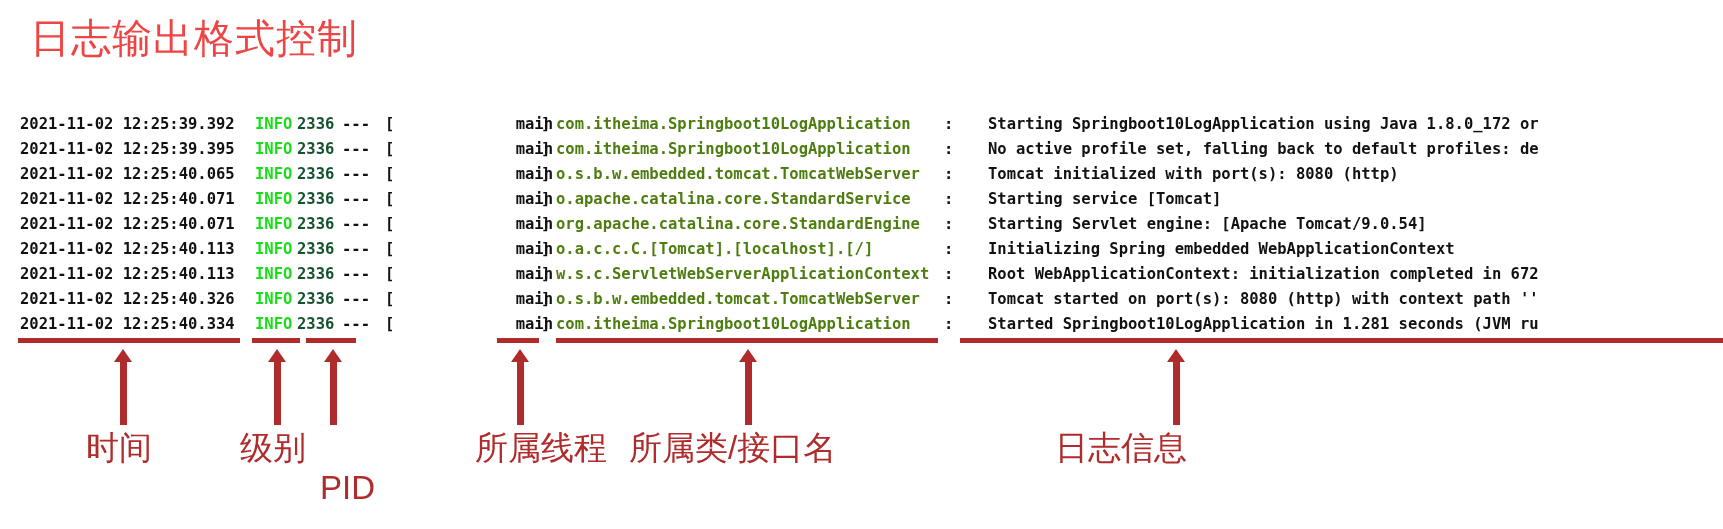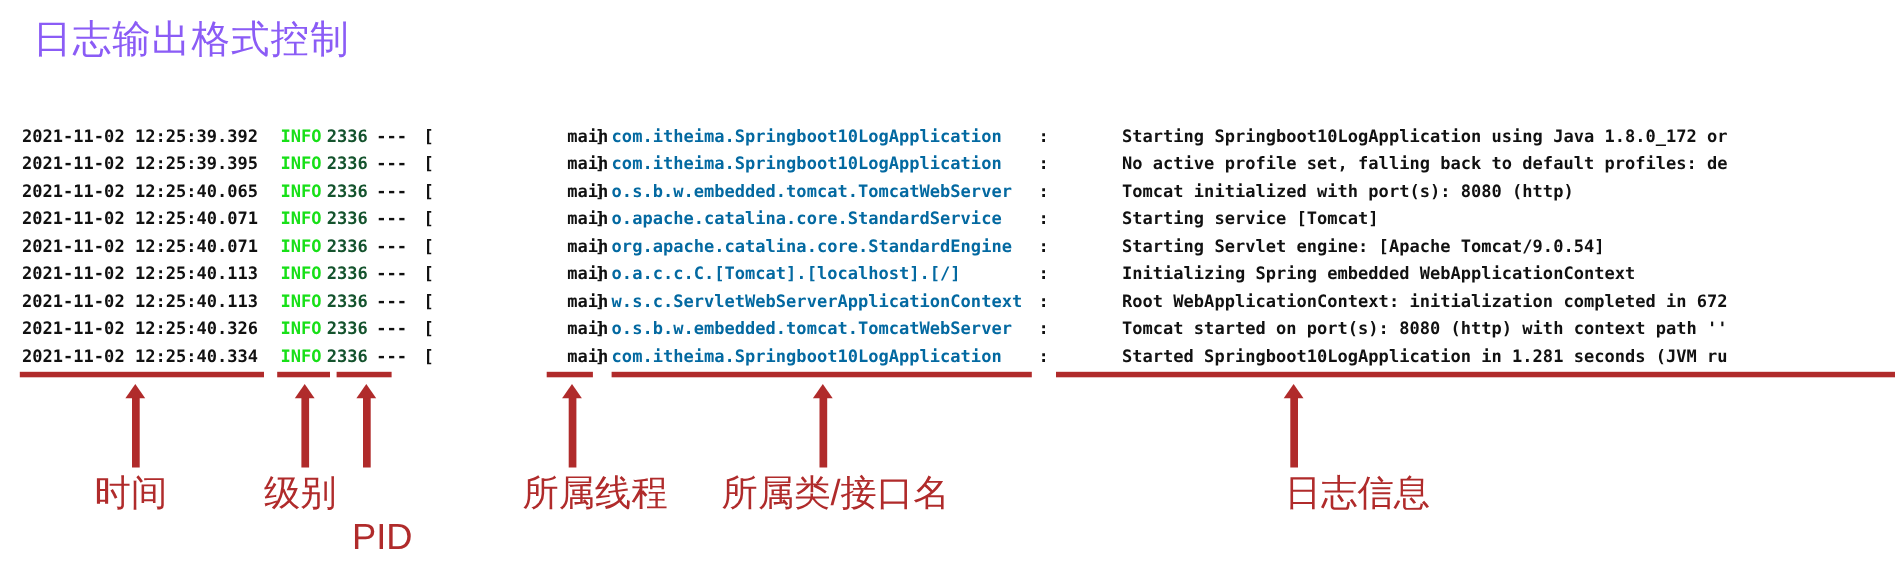--- a/index.html
+++ b/index.html
@@ -19,24 +19,24 @@
     width: 1723px;
     height: 529px;
     background: #ffffff;
   }
 
   
   .page-title {
     position: absolute;
     left: 30px;
     top: 10px;
-    font-family: Liberation Mono, monospace;
-    font-size: 35px;
+    font-family: Liberation Sans, sans-serif;
+    font-size: 40px;
     line-height: 56px;
-    color: #8b5cf6;
+    color: #ef4444;
     letter-spacing: 1px;
     white-space: nowrap;
   }
 
   
   #log-console {
     position: absolute;
     left: 0px;
     top: 112px;
     width: 1723px;
@@ -51,35 +51,35 @@
     font-size: 15.5px;
     font-weight: bold;
     white-space: pre;
     color: #111111;
   }
   .c-time      { color: #111111; }
   .c-level     { color: #18e018; }
   .c-pid       { color: #14532d; }
   .c-dashes    { color: #111111; }
   .c-thread    { color: #111111; }
-  .c-logger    { color: #0369a1; }
+  .c-logger    { color: #4d7c0f; }
   .c-sep       { color: #111111; }
   .c-msg       { color: #111111; }
 
   
   .seg { position: absolute; top: 0; white-space: pre; }
   .seg-time    { left: 20px;  }
   .seg-level   { left: 255px; }
   .seg-pid     { left: 297px; }
   .seg-dashes  { left: 342px; }
   .seg-bracket { left: 385px; }
   .seg-thread  { left: 500px; }
   .seg-logger  { left: 556px; }
   .seg-sep     { left: 944px; }
-  .seg-msg     { left: 1020px; }
+  .seg-msg     { left: 988px; }
 
   
   .seg-thread  { left: 410px; width: 143px; text-align: right; }
   
 
   
   .underline {
     position: absolute;
     height: 5px;
     background: #b02b2b;
@@ -150,21 +150,21 @@
       <div class="anno-label" style="left: 320px; margin-top: 40px;">PID</div>
       <div class="underline" style="left: 497px; width: 42px; top: 338px;"></div>
       <div class="arrow" style="left: 517px; top: 360px; height: 65px;">
         <div class="head"></div>
       </div>
       <div class="anno-label" style="left: 475px;">所属线程</div>
       <div class="underline" style="left: 556px; width: 382px; top: 338px;"></div>
       <div class="arrow" style="left: 745px; top: 360px; height: 65px;">
         <div class="head"></div>
       </div>
-      <div class="anno-label" style="left: 656px;">所属类/接口名</div>
+      <div class="anno-label" style="left: 629px;">所属类/接口名</div>
       <div class="underline" style="left: 960px; width: 763px; top: 338px;"></div>
       <div class="arrow" style="left: 1173px; top: 360px; height: 65px;">
         <div class="head"></div>
       </div>
-      <div class="anno-label" style="left: 1168px;">日志信息</div>
+      <div class="anno-label" style="left: 1055px;">日志信息</div>
     </div>
 
 </div>
 
 </body></html>

